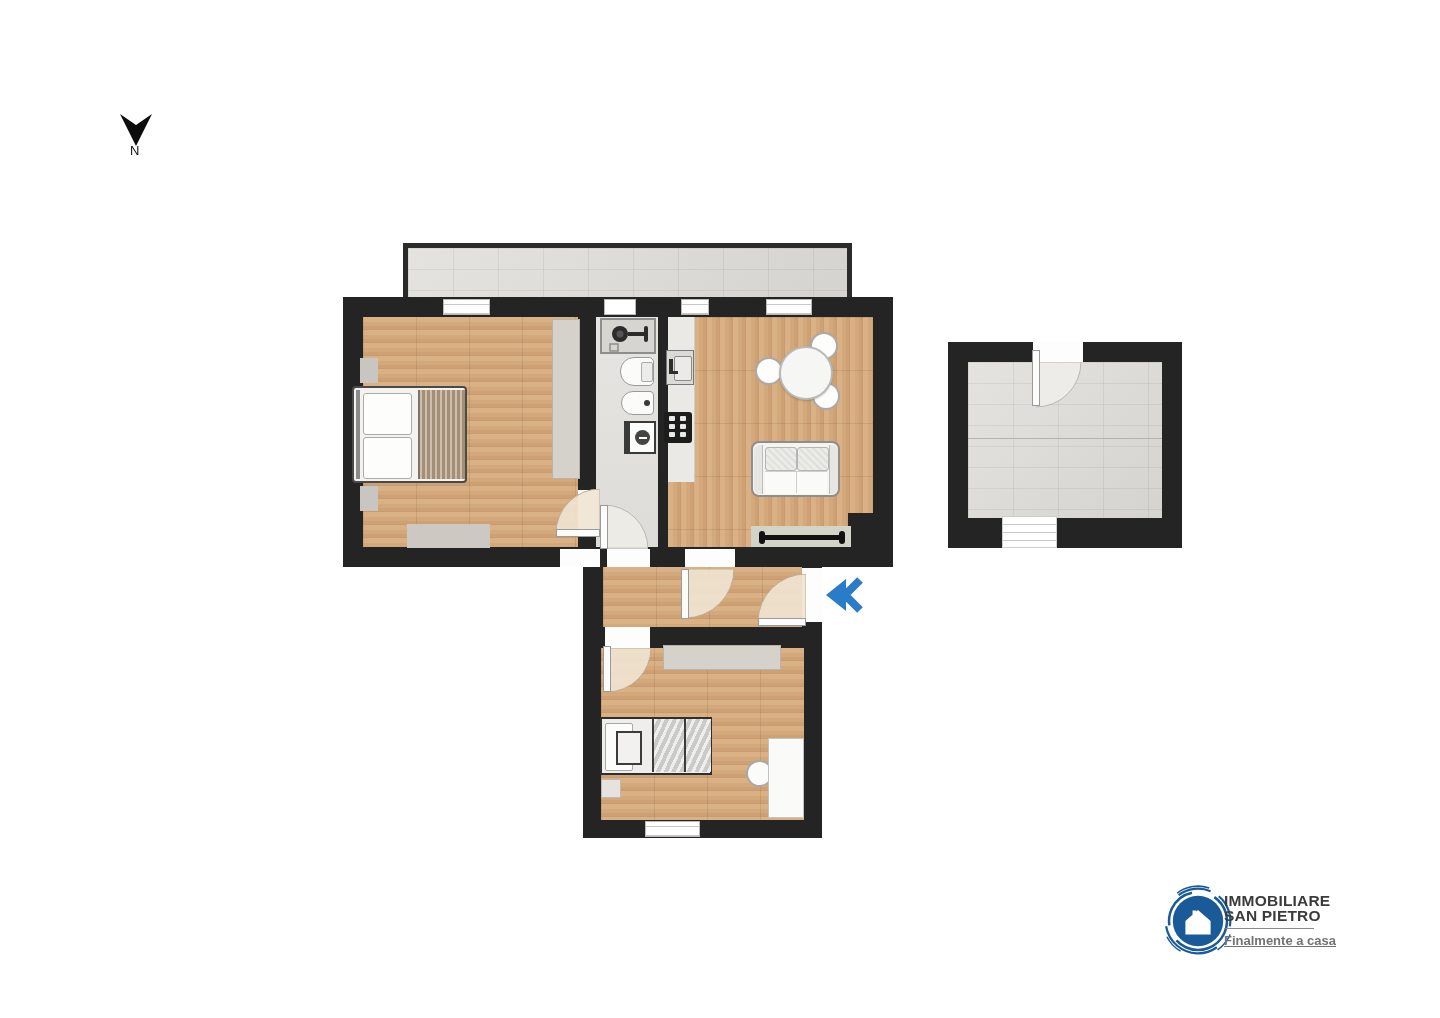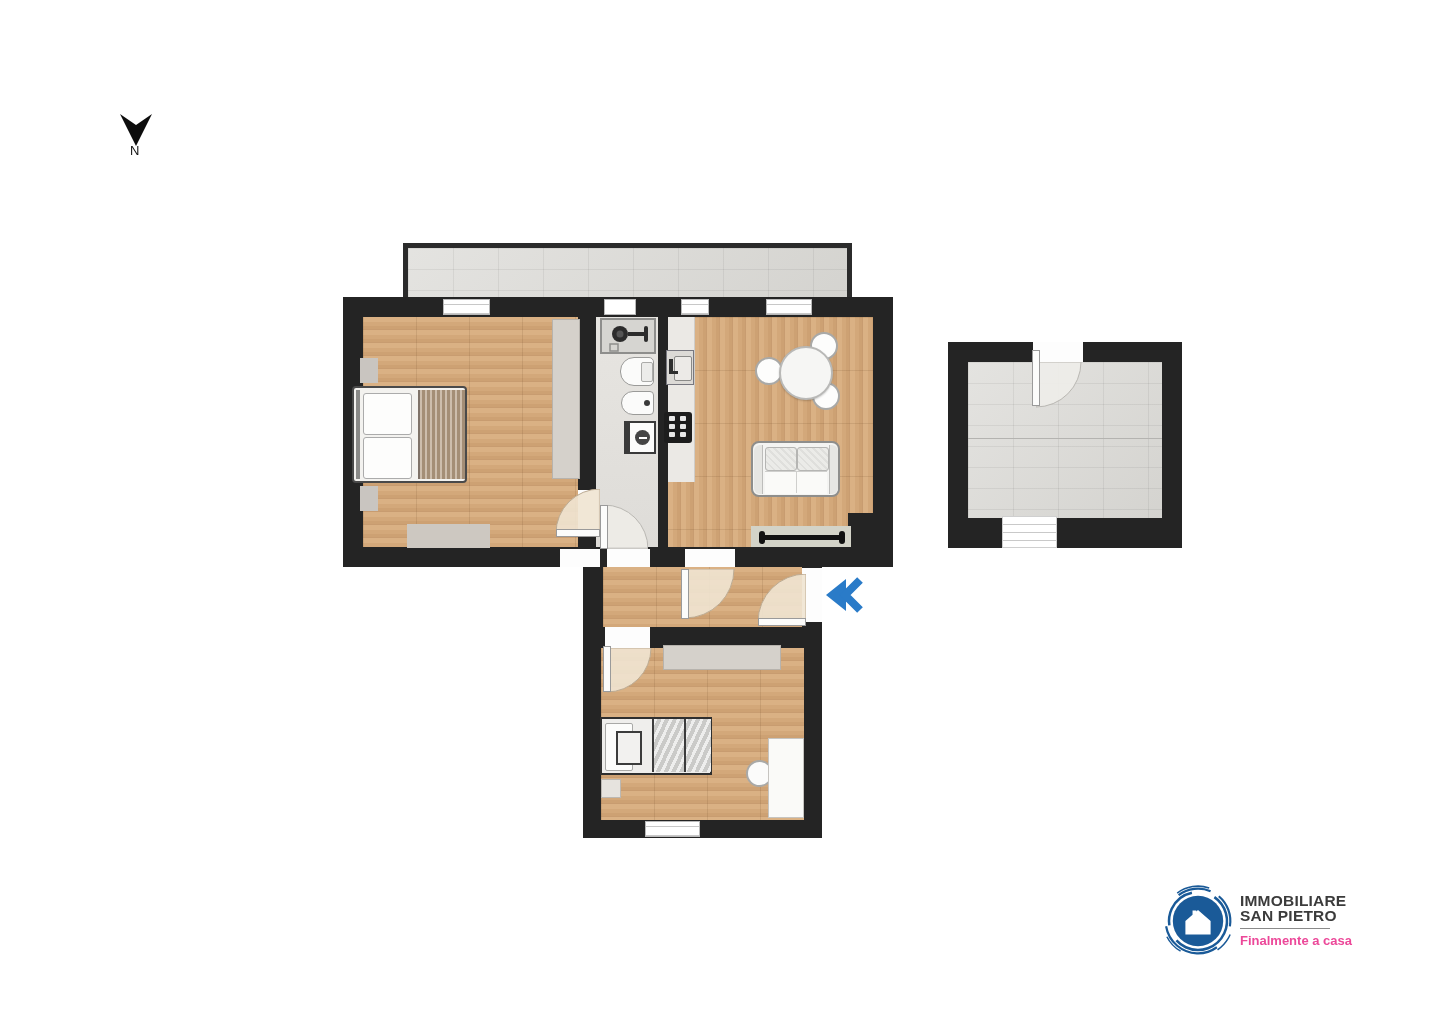--- a/index.html
+++ b/index.html
@@ -198,21 +198,21 @@
   <div class="abs" style="left:1156px;top:879px;width:260px;height:84px;">
     <svg width="84" height="84" viewBox="0 0 100 100" style="position:absolute;left:0;top:0;">
       <circle cx="50" cy="50" r="30" fill="#1a5a98"></circle>
       <g fill="none" stroke="#1a5a98">
         <circle cx="50" cy="50" r="34.5" stroke-width="3" stroke-dasharray="68 20 52 28" transform="rotate(25 50 50)"></circle>
         <circle cx="50" cy="50" r="38.5" stroke-width="2.6" stroke-dasharray="40 30 78 42" transform="rotate(-50 50 50)"></circle>
         <circle cx="50" cy="50" r="41.5" stroke-width="1.8" stroke-dasharray="24 58 40 68" transform="rotate(120 50 50)"></circle>
       </g>
       <path transform="translate(50,52)" fill="#ffffff" d="M -15 14 L -15 -2 L -6.5 -9.4 L -6.5 -14.5 L -2 -14.5 L -2 -13.3 L 0 -15 L 15 -2 L 15 14 Z"></path>
     </svg>
-    <div style="position:absolute;left:84px;top:14px;color:#3b3b3b;">
+    <div style="position:absolute;left:68px;top:14px;color:#3b3b3b;">
       <div class="logo-name">IMMOBILIARE</div>
       <div class="logo-name">SAN PIETRO</div>
       <div style="width:90px;height:1px;background:#8a8a8a;margin:5px 0 4px 0;"></div>
-      <div class="logo-tag" style="color:#ec4899;">Finalmente a casa</div>
+      <div class="logo-tag" style="color:#737373;text-decoration:underline;">Finalmente a casa</div>
     </div>
   </div>
 
 </div>
 
 </body></html>

